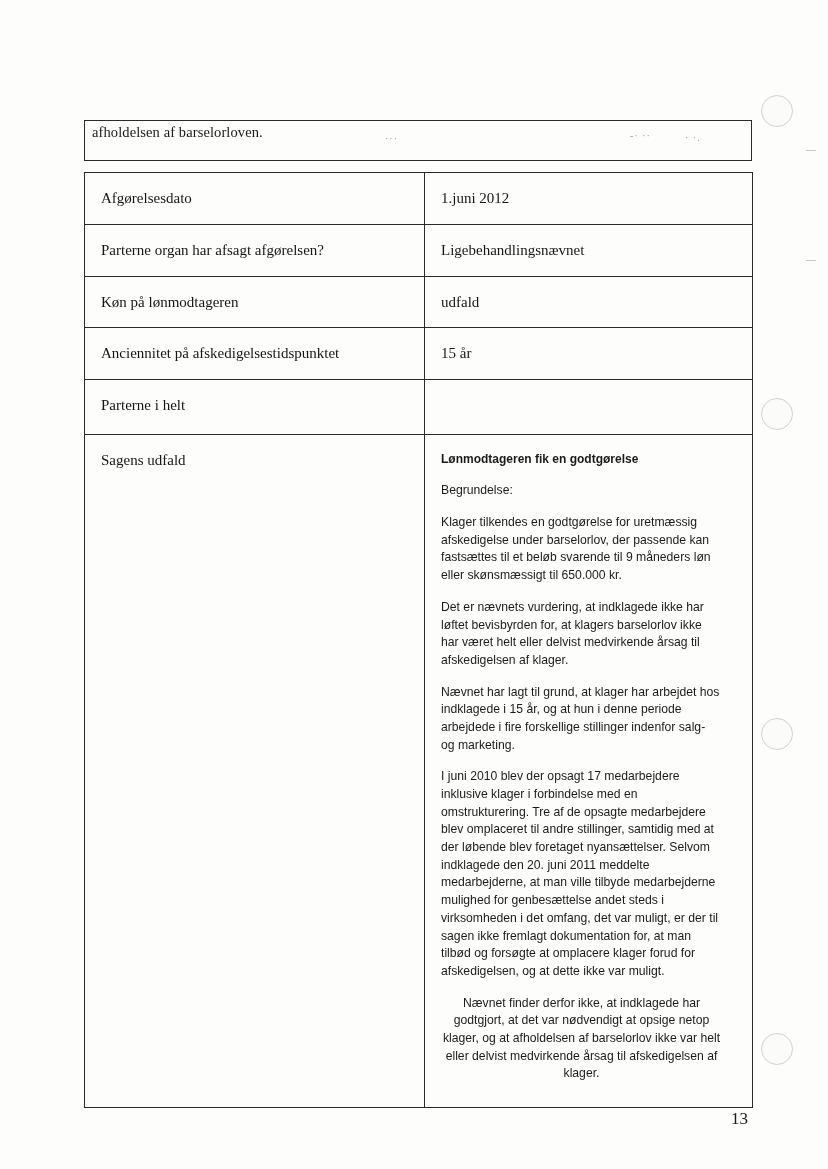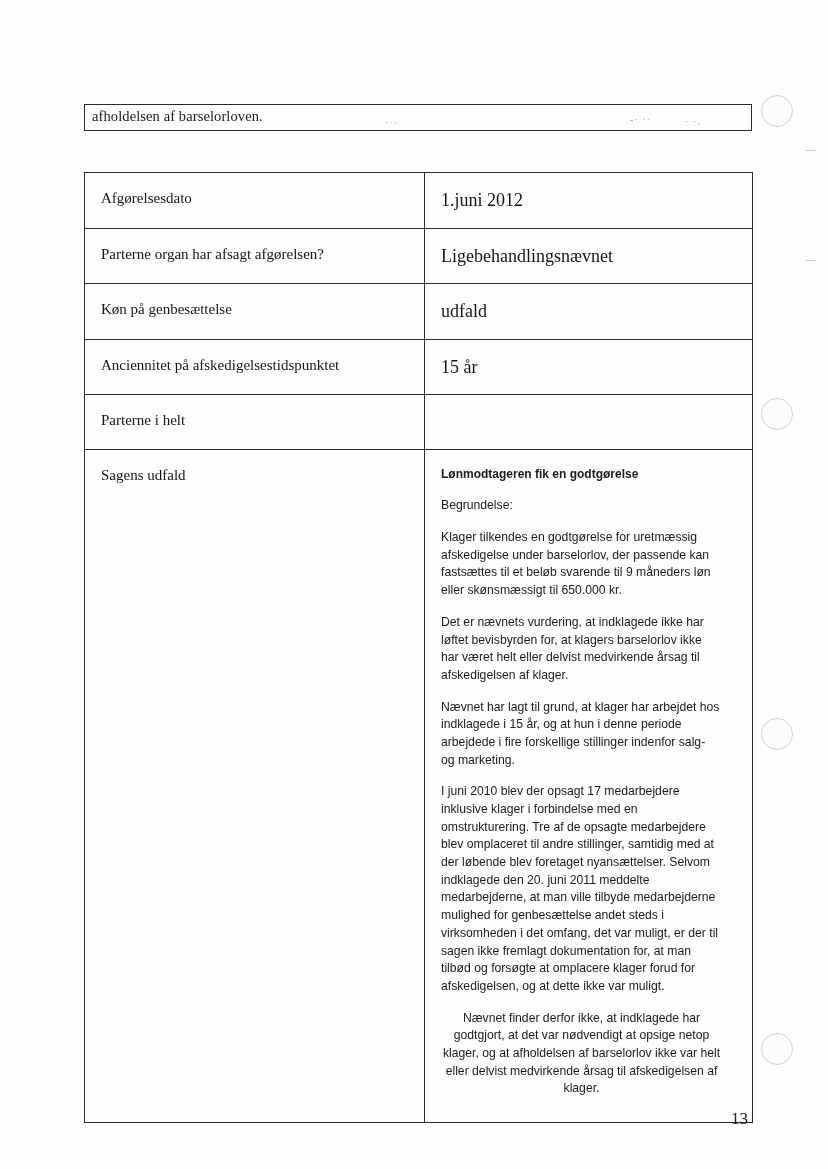--- a/index.html
+++ b/index.html
@@ -34,23 +34,23 @@
   }
   .hole.h1 { right: 35px; top: 95px; }
   .hole.h2 { right: 35px; top: 398px; }
   .hole.h3 { right: 35px; top: 718px; }
   .hole.h4 { right: 35px; top: 1033px; }
 
   
   .top-box {
     position: absolute;
     left: 84px;
-    top: 104px;
+    top: 120px;
     width: 668px;
-    height: 27px;
+    height: 41px;
     border: 1px solid #2a2a2a;
     box-sizing: border-box;
   }
   .top-box .tb-text {
     position: absolute;
     left: 7px;
     top: 3px;
     font-size: 14.5px;
     letter-spacing: 0.1px;
     white-space: nowrap;
@@ -110,21 +110,21 @@
 
   .cell-label {
     font-family: "Liberation Serif", serif;
     font-size: 15px;
     padding: 5px 0 5px 10px;
     line-height: 1.25;
     color: #161616;
   }
   .cell-value {
     font-family: "Liberation Serif", serif;
-    font-size: 18px;
+    font-size: 15px;
     padding: 5px 0 5px 8px;
     line-height: 1.25;
     color: #161616;
   }
   .row-empty-value { height: 22px; }
 
   
   .outcome-label {
     font-size: 15px;
     padding: 10px 0 0 10px;
@@ -191,21 +191,21 @@
     <tbody>
       <tr>
         <td class="cell-label">Afgørelsesdato</td>
         <td class="cell-value">1.juni 2012</td>
       </tr>
       <tr>
         <td class="cell-label">Parterne organ har afsagt afgørelsen?</td>
         <td class="cell-value">Ligebehandlingsnævnet</td>
       </tr>
       <tr>
-        <td class="cell-label">Køn på genbesættelse</td>
+        <td class="cell-label">Køn på lønmodtageren</td>
         <td class="cell-value">udfald</td>
       </tr>
       <tr>
         <td class="cell-label">Anciennitet på afskedigelsestidspunktet</td>
         <td class="cell-value">15 år</td>
       </tr>
       <tr>
         <td class="cell-label">Parterne i helt</td>
         <td class="cell-value row-empty-value"></td>
       </tr>

